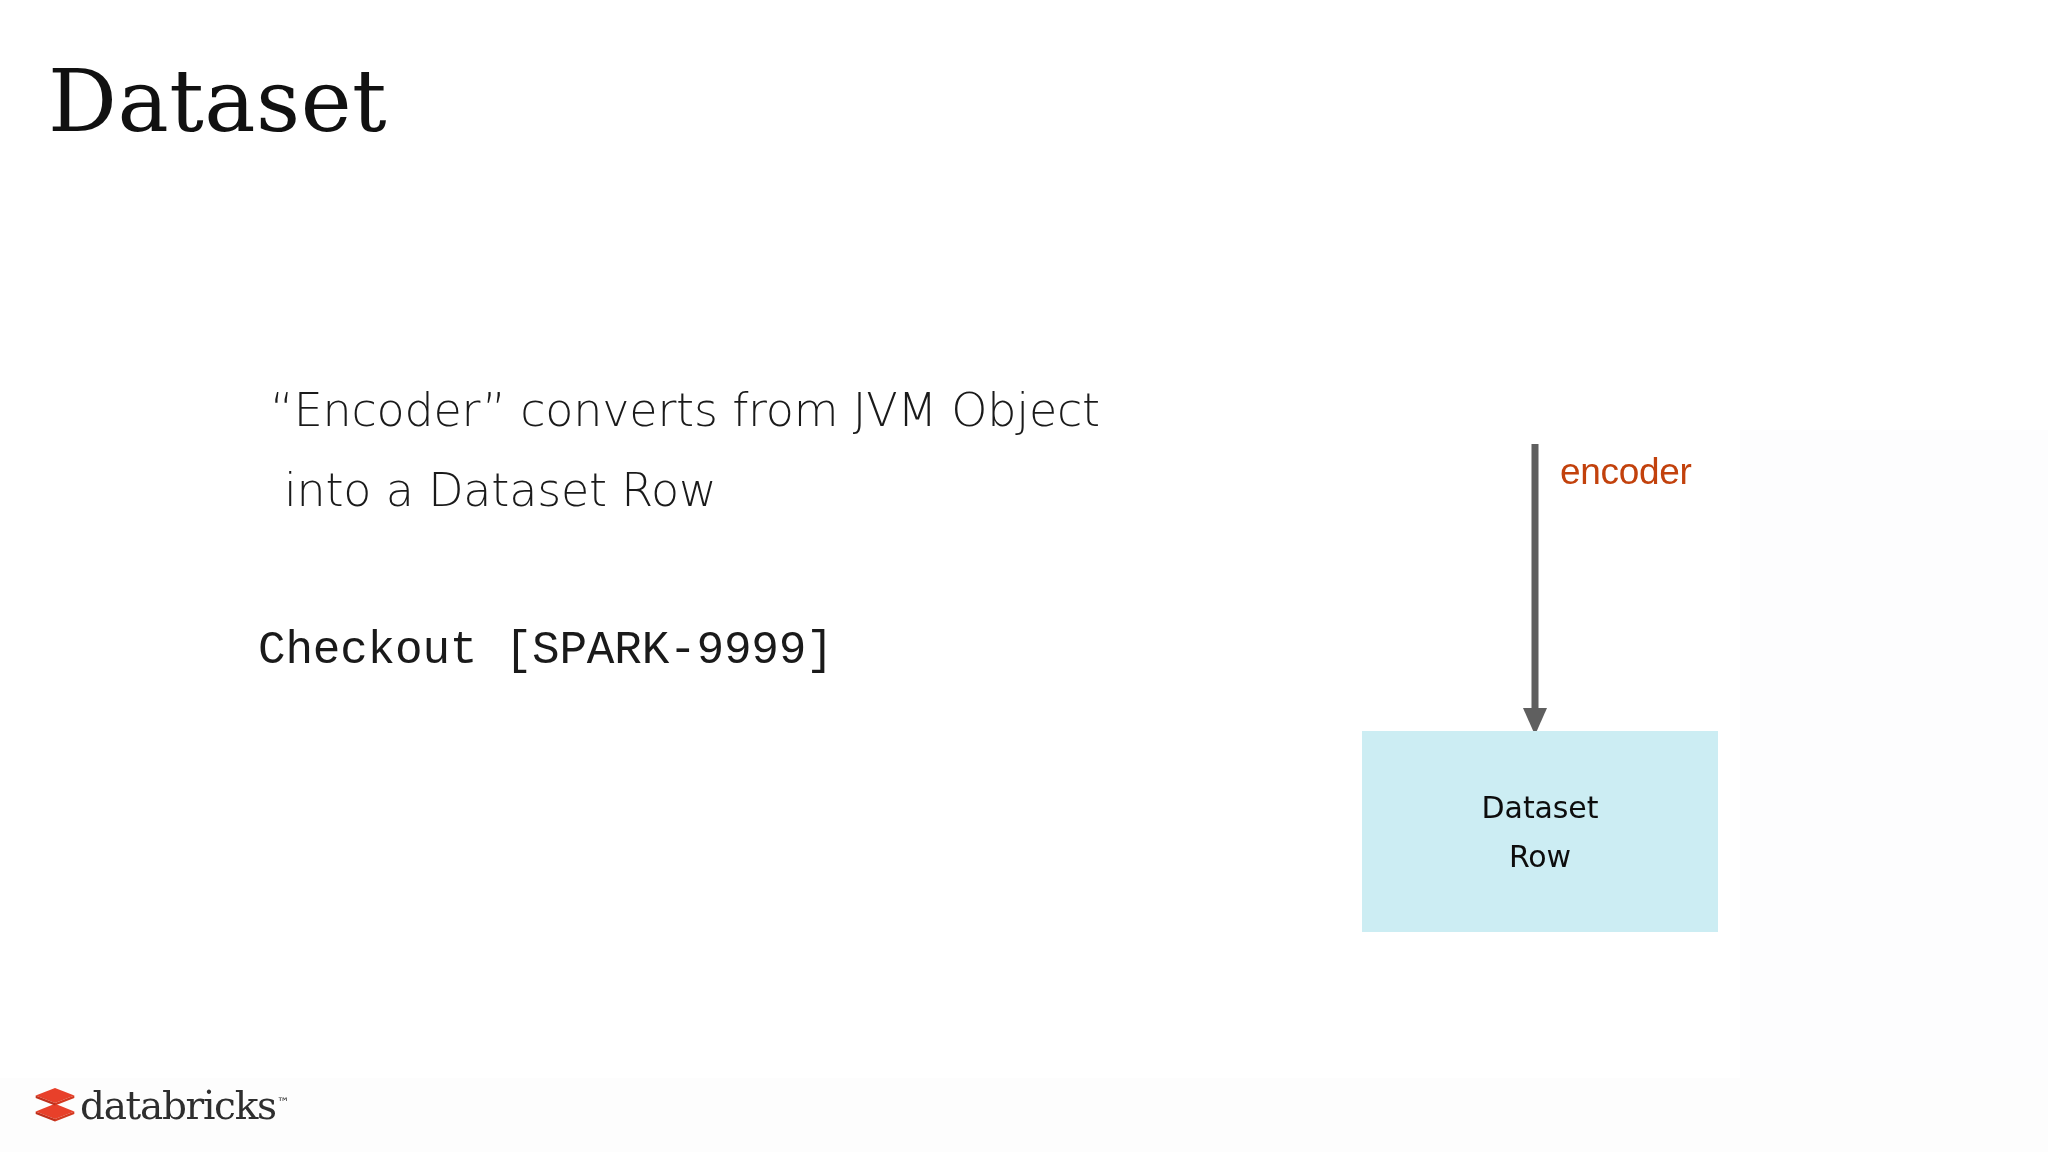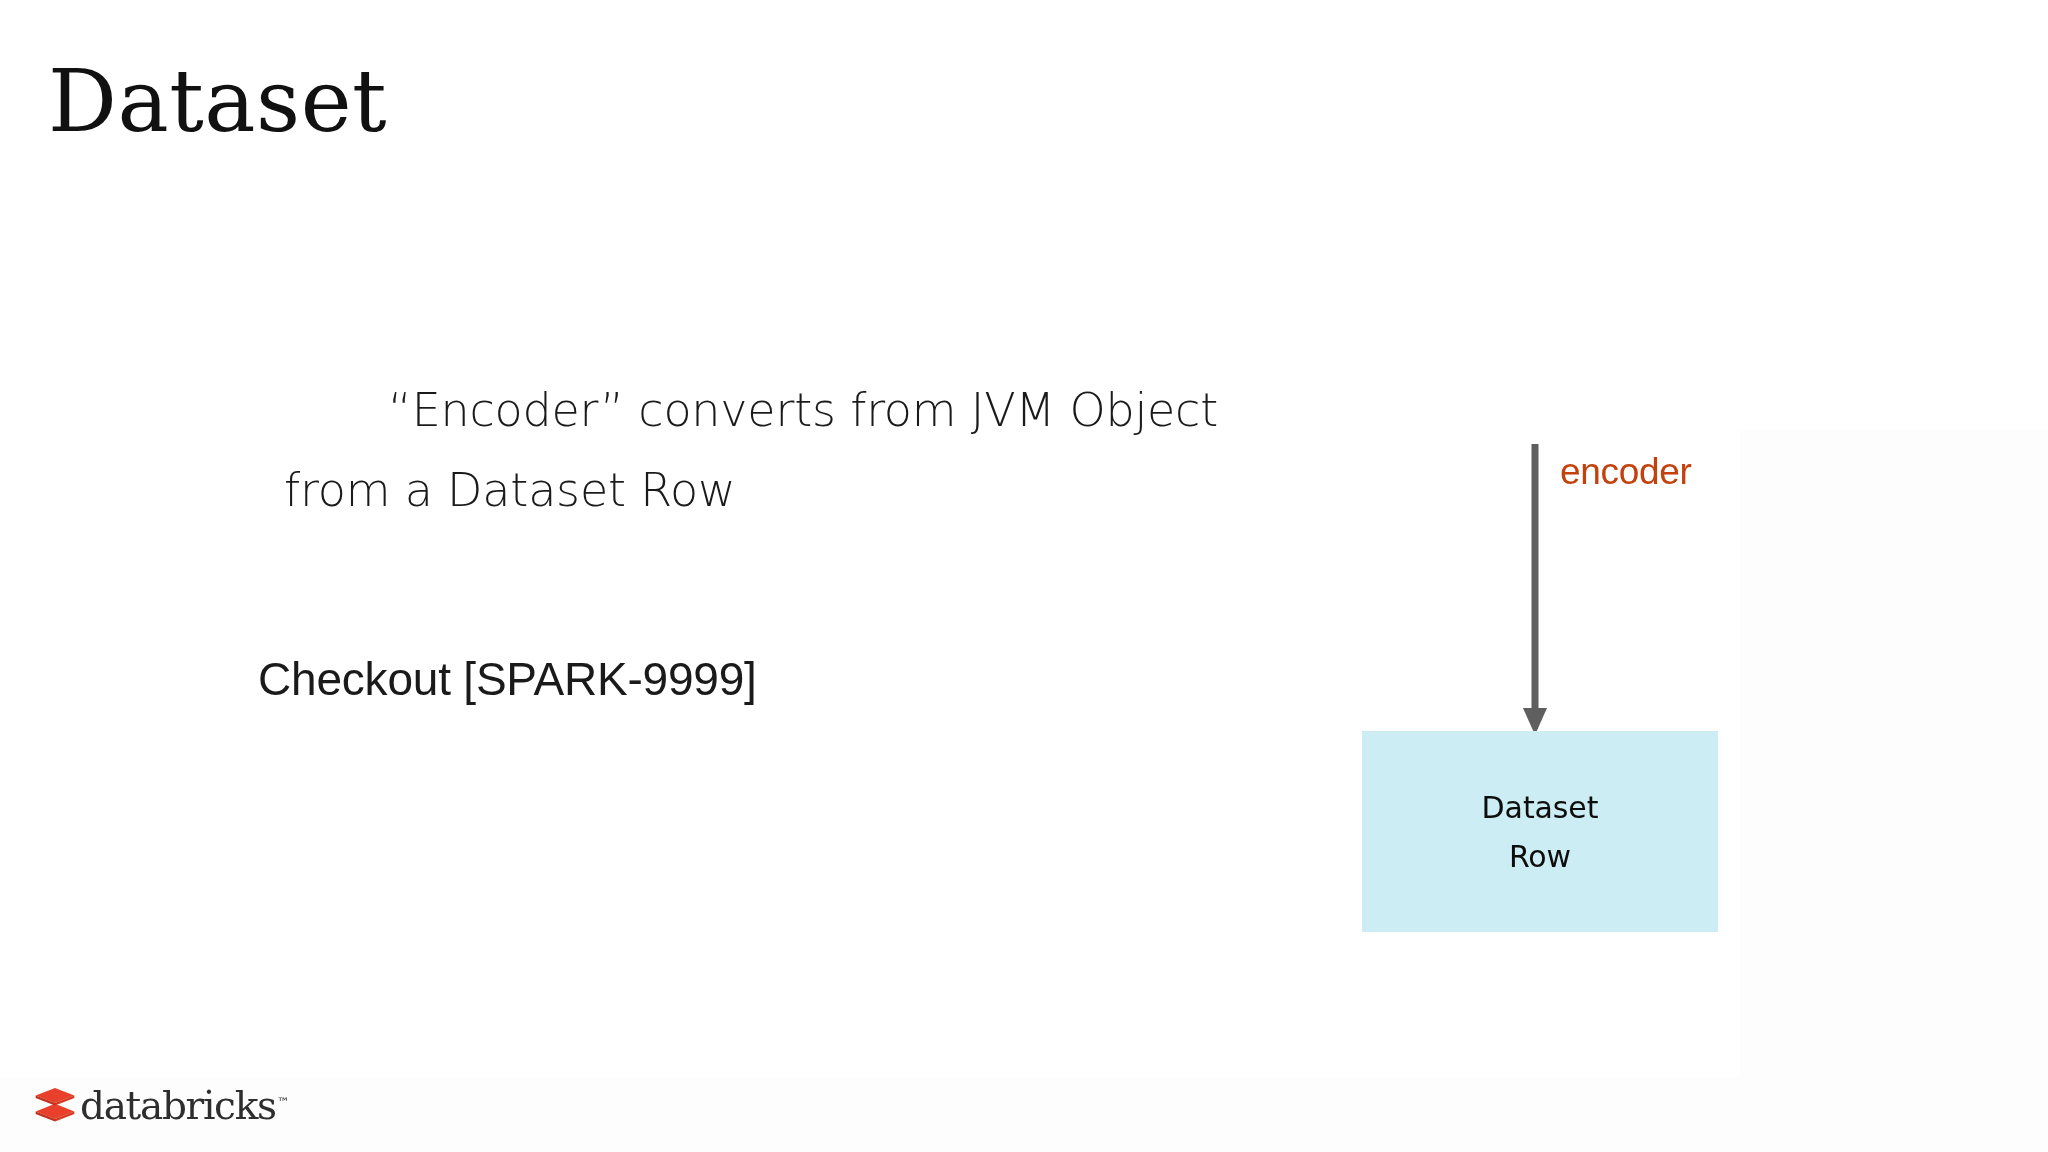--- a/index.html
+++ b/index.html
@@ -55,28 +55,28 @@
 
   .para {
     font-family: "DejaVu Sans", sans-serif;
     font-weight: 300;
     font-size: 46px;
     line-height: 80px;
     color: #1a1a1a;
     letter-spacing: -0.2px;
   }
 
-  .para .line-1 { display: block; margin-left: 12px; text-align: right; }
+  .para .line-1 { display: block; margin-left: 12px; }
   .para .line-2 { display: block; margin-left: 26px; }
 
   .para-2 {
     position: absolute;
     left: 258px;
-    top: 639px;
-    font-family: Liberation Sans, sans-serif;
+    top: 611px;
+    font-family: Liberation Mono, monospace;
     font-weight: 300;
     font-size: 46px;
     line-height: 80px;
     color: #1a1a1a;
     letter-spacing: -0.2px;
     white-space: nowrap;
   }
 
   
   .diagram {
@@ -169,21 +169,21 @@
 <body>
 
 <div class="bg-tint-a"></div>
 <div class="bg-tint-b"></div>
 
 <h1 class="slide-title">Dataset</h1>
 
 <div class="body-copy">
   <p class="para">
     <span class="line-1">“Encoder” converts from JVM Object</span>
-    <span class="line-2">from a Dataset Row</span>
+    <span class="line-2">into a Dataset Row</span>
   </p>
 </div>
 
 <p class="para-2">Checkout [SPARK-9999]</p>
 
 <div class="diagram">
 
 
   <div class="arrow-wrap">
     <svg class="arrow-svg" width="40" height="291" viewBox="0 0 40 291">

